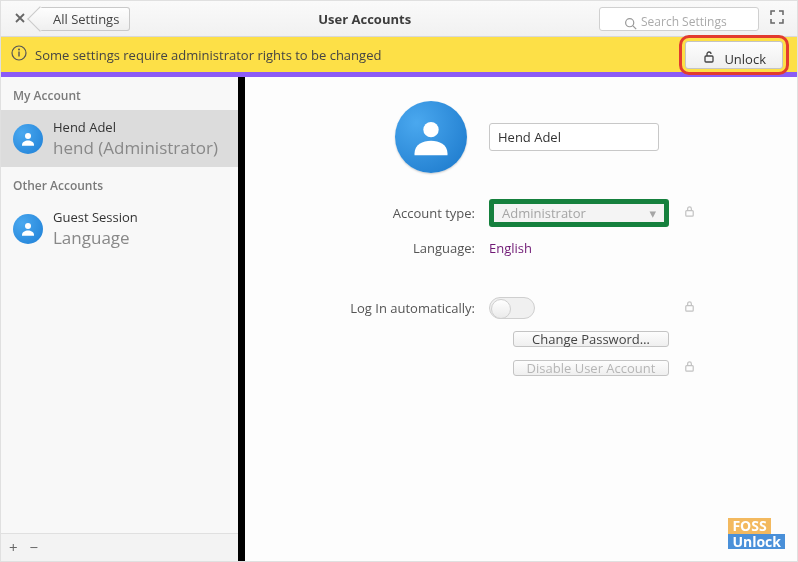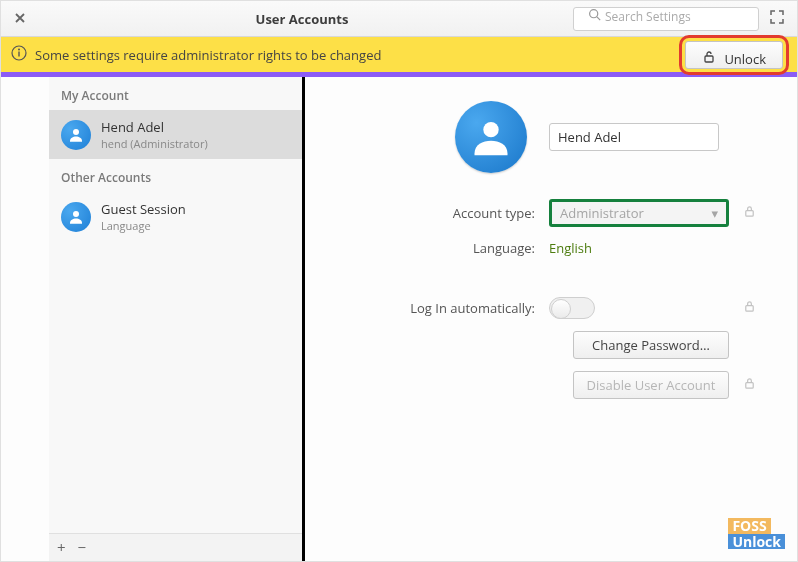--- a/index.html
+++ b/index.html
@@ -17,22 +17,22 @@
     border-radius:3px; color:#444;
   }
   .header .back-btn::before{
     content:""; position:absolute; left:-8px; top:2.5px; width:17px;height:17px;
     background:linear-gradient(135deg,#fefefe,#efefef);
     border-left:1px solid #c9c9c9;border-bottom:1px solid #c9c9c9;
     transform:rotate(45deg);
   }
   .header .title { flex:1; text-align:center; font-weight:bold; color:#3d3d3d; }
   .header .search {
-    width:186px; height:24px; border:1px solid #d0d0d0; border-radius:3px;
-    display:flex; align-items:flex-start; padding:0 14px; background:#fff; color:#999;
+    width:160px; height:24px; border:1px solid #d0d0d0; border-radius:3px;
+    display:flex; align-items:flex-end; padding:0 24px; background:#fff; color:#999;
   }
   .header .search svg{margin-right:4px; flex:none}
   .header .search input{border:none;outline:none;width:100%;font-size:12px;color:#555;background:transparent}
   .header .search input::placeholder{color:#aaa}
   .header .expand{ width:24px; text-align:center; margin-left:6px; color:#666;}
   
   .infobar{
     height:40px; display:flex; align-items:center; padding:0 10px;
     background:#fde047; border-bottom:5px solid #8b5cf6;
   }
@@ -46,36 +46,36 @@
     background:linear-gradient(#fdfdfd,#efefef); border:1px solid #c4c4c4; border-radius:3px;
     color:#333;
   }
   .unlock-ring{
     position:absolute; inset:-2px; border:3px solid #e23b2e; border-radius:10px;
     pointer-events:none;
   }
   
   .main{display:flex; height:calc(100% - 36px - 40px);}
   .sidebar{
-    width:268px; border-right:3px solid #000000; background:#f8f8f8;
-    display:flex; flex-direction:column;margin-left:48px;
+    width:244px; border-right:7px solid #000000; background:#f8f8f8;
+    display:flex; flex-direction:column;
   }
   .section-label{padding:10px 12px 6px; color:#7a7a7a; font-weight:600; font-size:12px;}
   .acct-row{
     display:flex; align-items:center; gap:10px; padding:8px 12px;
   }
   .acct-row.selected{background:#dcdcdc;}
   .avatar-sm{
     width:30px;height:30px;border-radius:50%;
     background:radial-gradient(circle at 30% 30%, #4aa8ef, #1e7fd6);
     display:flex;align-items:center;justify-content:center;flex:none;
   }
   .avatar-sm svg{fill:#fff}
   .acct-text .name{color:#333;font-size:13px;}
-  .acct-text .sub{color:#888;font-size:11px;}
+  .acct-text .sub{color:#888;font-size:17px;}
   .sidebar-footer{
     margin-top:auto; height:28px; border-top:1px solid #e0e0e0;
     display:flex; align-items:center; padding:0 8px; gap:12px; color:#666;
     background:#f3f3f3;
   }
   .sidebar-footer span{cursor:pointer; font-size:15px; line-height:1;}
   
   .detail{flex:1; padding:24px 30px; background:#fdfdfd; position:relative;}
   .hero{display:flex; align-items:center; gap:22px; margin-left:120px; margin-bottom:26px;}
   .avatar-lg{
@@ -85,55 +85,58 @@
     box-shadow:0 1px 2px rgba(0,0,0,.2);
   }
   .avatar-lg svg{fill:#fff}
   .name-input{
     width:170px;height:28px;border:1px solid #c8c8c8;border-radius:3px;
     padding:0 8px;font-size:13px;color:#333;background:#fff;
   }
   .form-grid{display:grid; grid-template-columns:200px 180px 24px; gap:12px 14px; align-items:center;}
   .flab{text-align:right; color:#555;}
   .select-dis{
-    height:28px;border:3px solid #15803d;border-radius:3px;background:#f4f4f4;
+    height:28px;border:5px solid #15803d;border-radius:3px;background:#f4f4f4;
     color:#a5a5a5;display:flex;align-items:center;justify-content:space-between;
     padding:0 8px;
   }
-  .linkish{color:#4d7c0f; cursor:pointer;}
+  .linkish{color:#701a75; cursor:pointer;}
   .lock-dim{color:#c2c2c2}
   .toggle{
     width:46px;height:22px;border:1px solid #cfcfcf;border-radius:12px;background:#f0f0f0;
     position:relative;
   }
   .toggle::after{
     content:"";position:absolute;left:1px;top:1px;width:18px;height:18px;border-radius:50%;
     background:linear-gradient(#fff,#eaeaea);border:1px solid #cfcfcf;
   }
   .wide-btn{
-    grid-column:2; height:28px;border:1px solid #c4c4c4;border-radius:3px;
+    grid-column:2; height:16px;border:1px solid #c4c4c4;border-radius:3px;
     background:linear-gradient(#fdfdfd,#efefef); color:#444; text-align:center;
     display:flex;align-items:center;justify-content:center;margin-left:24px;
   }
   .wide-btn.disabled{color:#b6b6b6;}
   .watermark{
     position:absolute; right:12px; bottom:12px; text-align:left;
     font-weight:bold; font-size:14px; line-height:1.1;
   }
   .watermark .foss{background:#f3b95f;color:#fff;padding:0 4px;display:inline-block}
   .watermark .linux{background:#4a90d9;color:#fff;padding:0 4px;display:inline-block}
 </style>
 </head>
 <body>
 
 <div class="header">
   <div class="close-btn">
     <svg width="12" height="12" viewBox="0 0 12 12">
         <path d="M2 2 L10 10 M10 2 L2 10" stroke="#666" stroke-width="1.8" fill="none"></path>
       </svg>
+  </div>
+  <div class="back-btn">
+    <span>All Settings</span>
   </div>
   <div class="title">User Accounts</div>
   <div class="search">
     <svg width="13" height="13" viewBox="0 0 16 16">
         <circle cx="7" cy="7" r="5" stroke="#999" stroke-width="1.5" fill="none"></circle>
         <line x1="11" y1="11" x2="15" y2="15" stroke="#999" stroke-width="1.5"></line>
       </svg>
     <input placeholder="Search Settings" style="">
   </div>
   <div class="expand">

